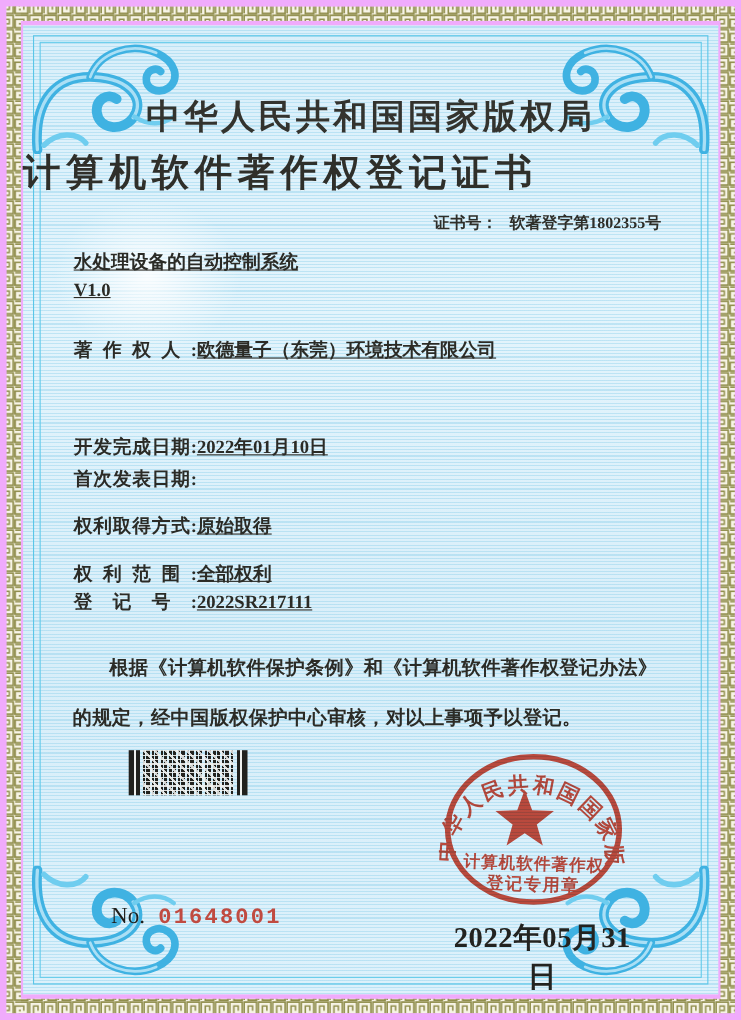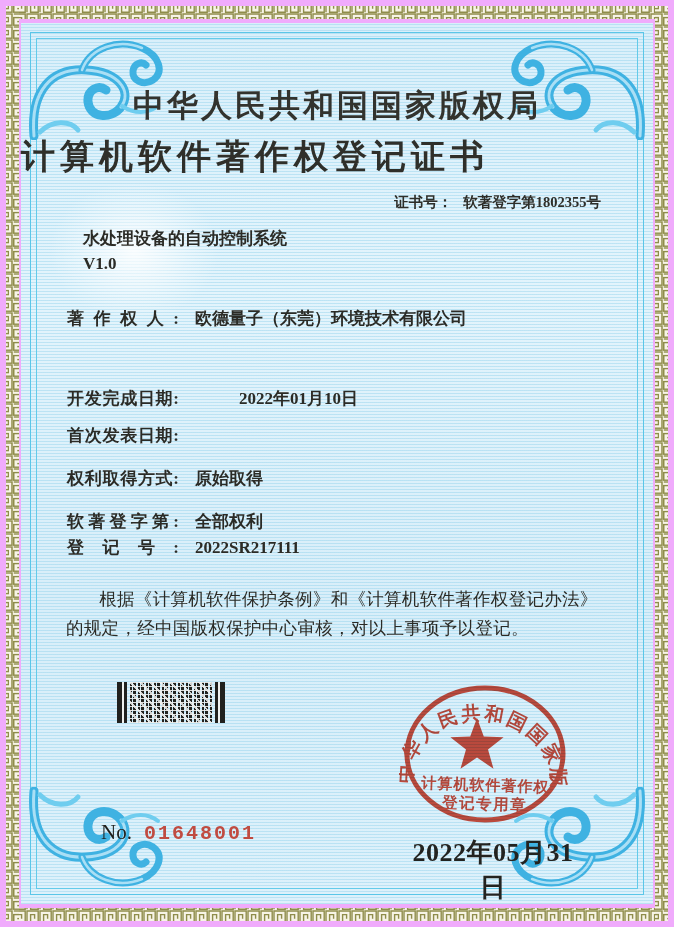--- a/index.html
+++ b/index.html
@@ -39,27 +39,27 @@
   }
   .certno{
     position:absolute;top:170px;right:52px;font-size:14.5px;font-weight:600;color:#2e2e29;z-index:4;
   }
   .certno .val{margin-left:11px;}
   .row{
     position:absolute;left:46px;display:flex;align-items:flex-start;
     font-size:17px;font-weight:600;color:#2b2b26;z-index:4;
   }
   .row .lbl{width:112px;flex:none;text-align:justify;text-align-last:justify;text-justify:inter-character;}
-  .row .val{margin-left:16px;line-height:1.45;}
-  .r0{top:204px;} .r1{top:284px;} .r2{top:364px;gap:44px;} .r3{top:401px;}
+  .row .val{line-height:1.45;text-decoration:underline;}
+  .r0{top:204px;} .r1{top:284px;} .r2{top:372px;} .r3{top:401px;}
   .r4{top:444px;} .r5{top:487px;} .r6{top:513px;}
   .decl{
     position:absolute;left:45px;top:562px;width:549px;z-index:4;
-    font-size:17.5px;line-height:29px;text-indent:1.9em;letter-spacing:.3px;
-    font-weight:400;color:#2b2b26;
+    font-size:17.5px;line-height:45px;text-indent:1.9em;letter-spacing:.3px;
+    font-weight:700;color:#2b2b26;
   }
   
   .barcode{position:absolute;left:96px;top:659px;width:108px;height:41px;display:flex;z-index:4;}
   .bc-end{width:13px;height:100%;background:linear-gradient(90deg,#21211e 0 5px,#eef0ee 5px 7px,#21211e 7px 10px,rgba(0,0,0,0) 10px);}
   .bc-end.right{transform:scaleX(-1);}
   .bc-mid{
     flex:1;height:100%;
     background:
       repeating-linear-gradient(0deg,rgba(240,241,239,.9) 0 1px,rgba(0,0,0,0) 1px 4px),
       repeating-linear-gradient(45deg,rgba(240,241,239,.85) 0 2px,rgba(0,0,0,0) 2px 7px),
@@ -149,21 +149,21 @@
       <span class="val">2022年01月10日</span>
     </div>
     <div class="row r3">
       <span class="lbl">首次发表日期:</span>
     </div>
     <div class="row r4">
       <span class="lbl">权利取得方式:</span>
       <span class="val">原始取得</span>
     </div>
     <div class="row r5">
-      <span class="lbl">软著登字第:</span>
+      <span class="lbl">权利范围:</span>
       <span class="val">全部权利</span>
     </div>
     <div class="row r6">
       <span class="lbl">登记号:</span>
       <span class="val">2022SR217111</span>
     </div>
 
     <div class="decl">根据《计算机软件保护条例》和《计算机软件著作权登记办法》的规定，经中国版权保护中心审核，对以上事项予以登记。</div>
 
     <div class="barcode">

